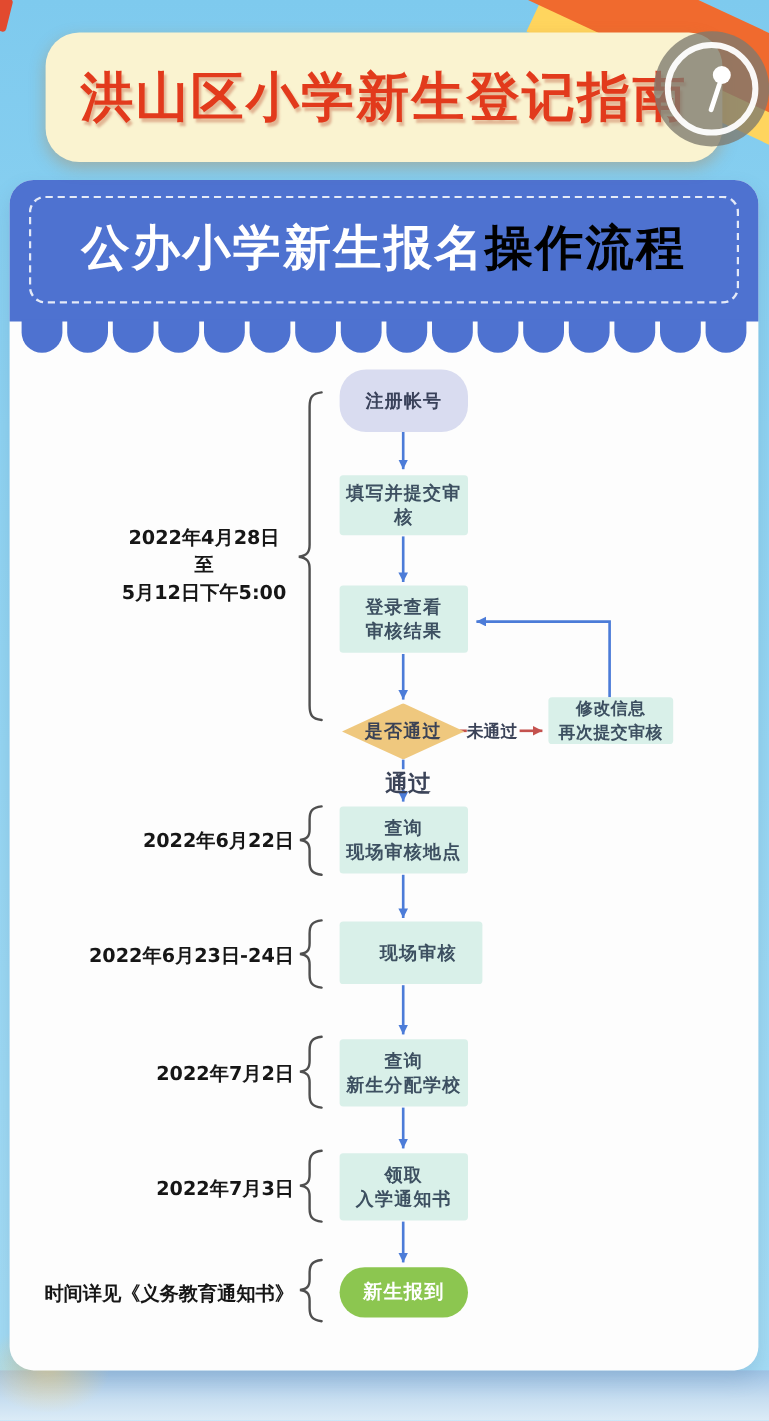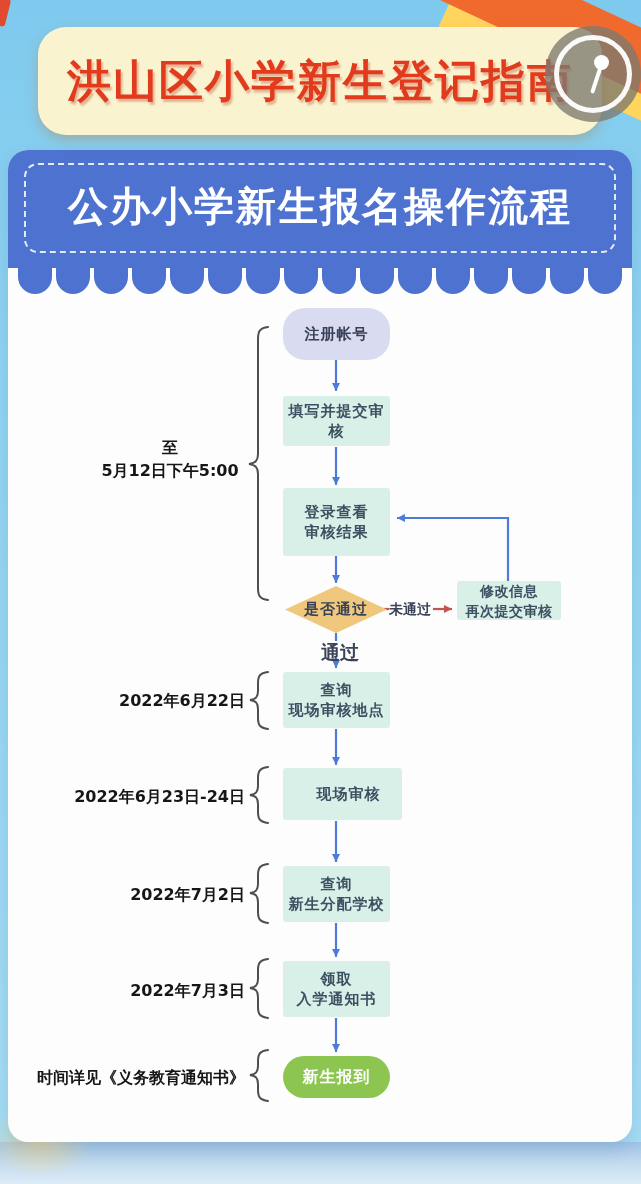--- a/index.html
+++ b/index.html
@@ -32,33 +32,33 @@
   
   .card{position:absolute;left:8px;top:150px;width:624px;height:992px;background:#FDFDFD;
     border-radius:20px;box-shadow:0 8px 16px rgba(70,110,150,0.18);z-index:1;}
   
   .header{position:absolute;left:8px;top:150px;width:624px;height:118px;background:#4E72D0;
     border-radius:20px 20px 0 0;z-index:2;}
   .header-dash{position:absolute;left:16px;right:16px;top:13px;bottom:15px;
     border:2px dashed rgba(255,255,255,0.85);border-radius:14px;}
   .header-title{position:absolute;left:0;right:0;top:0;bottom:6px;display:flex;align-items:center;justify-content:center;
     font-size:40px;font-weight:700;color:#FFFFFF;letter-spacing:2px;white-space:nowrap;}
-  .header-accent{color:#ffffff;}
+  .header-accent{color:#000000;}
   .scallop-row{position:absolute;left:8px;top:266px;width:624px;display:flex;justify-content:center;gap:4px;z-index:2;}
   .scallop-row span{flex:none;width:34px;height:28px;background:#4E72D0;border-radius:0 0 17px 17px;}
   
   .node{position:absolute;display:flex;flex-direction:column;align-items:center;justify-content:center;
     text-align:center;font-weight:700;letter-spacing:1px;z-index:3;}
   .teal{left:283px;width:107px;background:#D9F0E9;color:#3D5061;font-size:15px;line-height:20px;border-radius:3px;}
   .pill-start{left:283px;top:308px;width:107px;height:52px;background:#D9DCF0;color:#39415A;
     font-size:15px;border-radius:22px;}
   .pill-end{left:283px;top:1056px;width:107px;height:42px;background:#8CC650;color:#FFFFFF;
     font-size:16px;border-radius:21px;}
   #box-fill{top:396px;height:50px;}
-  #box-login{top:488px;height:68px;}
+  #box-login{top:488px;height:56px;}
   #box-query-site{top:672px;height:56px;}
   #box-onsite{top:768px;height:52px;padding-left:12px;}
   #box-query-school{top:866px;height:56px;}
   #box-notice{top:961px;height:56px;}
   .diamond{left:285px;top:586px;width:102px;height:47px;background:#EFC87E;color:#3A4256;font-size:15px;
     clip-path:polygon(50% 0,100% 50%,50% 100%,0 50%);}
   .modify-box{left:457px;top:581px;width:104px;height:39px;font-size:14px;line-height:20px;letter-spacing:0.5px;}
   
   .flow-label{position:absolute;font-weight:700;color:#3B4358;z-index:4;white-space:nowrap;}
   #lbl-fail{left:389px;top:601px;font-size:14px;}
@@ -200,20 +200,21 @@
   <div class="node teal" id="box-notice">
     <span>领取</span>
     <span>入学通知书</span>
   </div>
 
   <div class="node pill-end">
     <span>新生报到</span>
   </div>
 
   <div class="date-label" id="d1">
+    <div>2022年4月28日</div>
     <div>至</div>
     <div>5月12日下午5:00</div>
   </div>
   <div class="date-label" id="d2">2022年6月22日</div>
   <div class="date-label" id="d3">2022年6月23日-24日</div>
   <div class="date-label" id="d4">2022年7月2日</div>
   <div class="date-label" id="d5">2022年7月3日</div>
   <div class="date-label" id="d6">时间详见《义务教育通知书》</div>
 
 </div>

